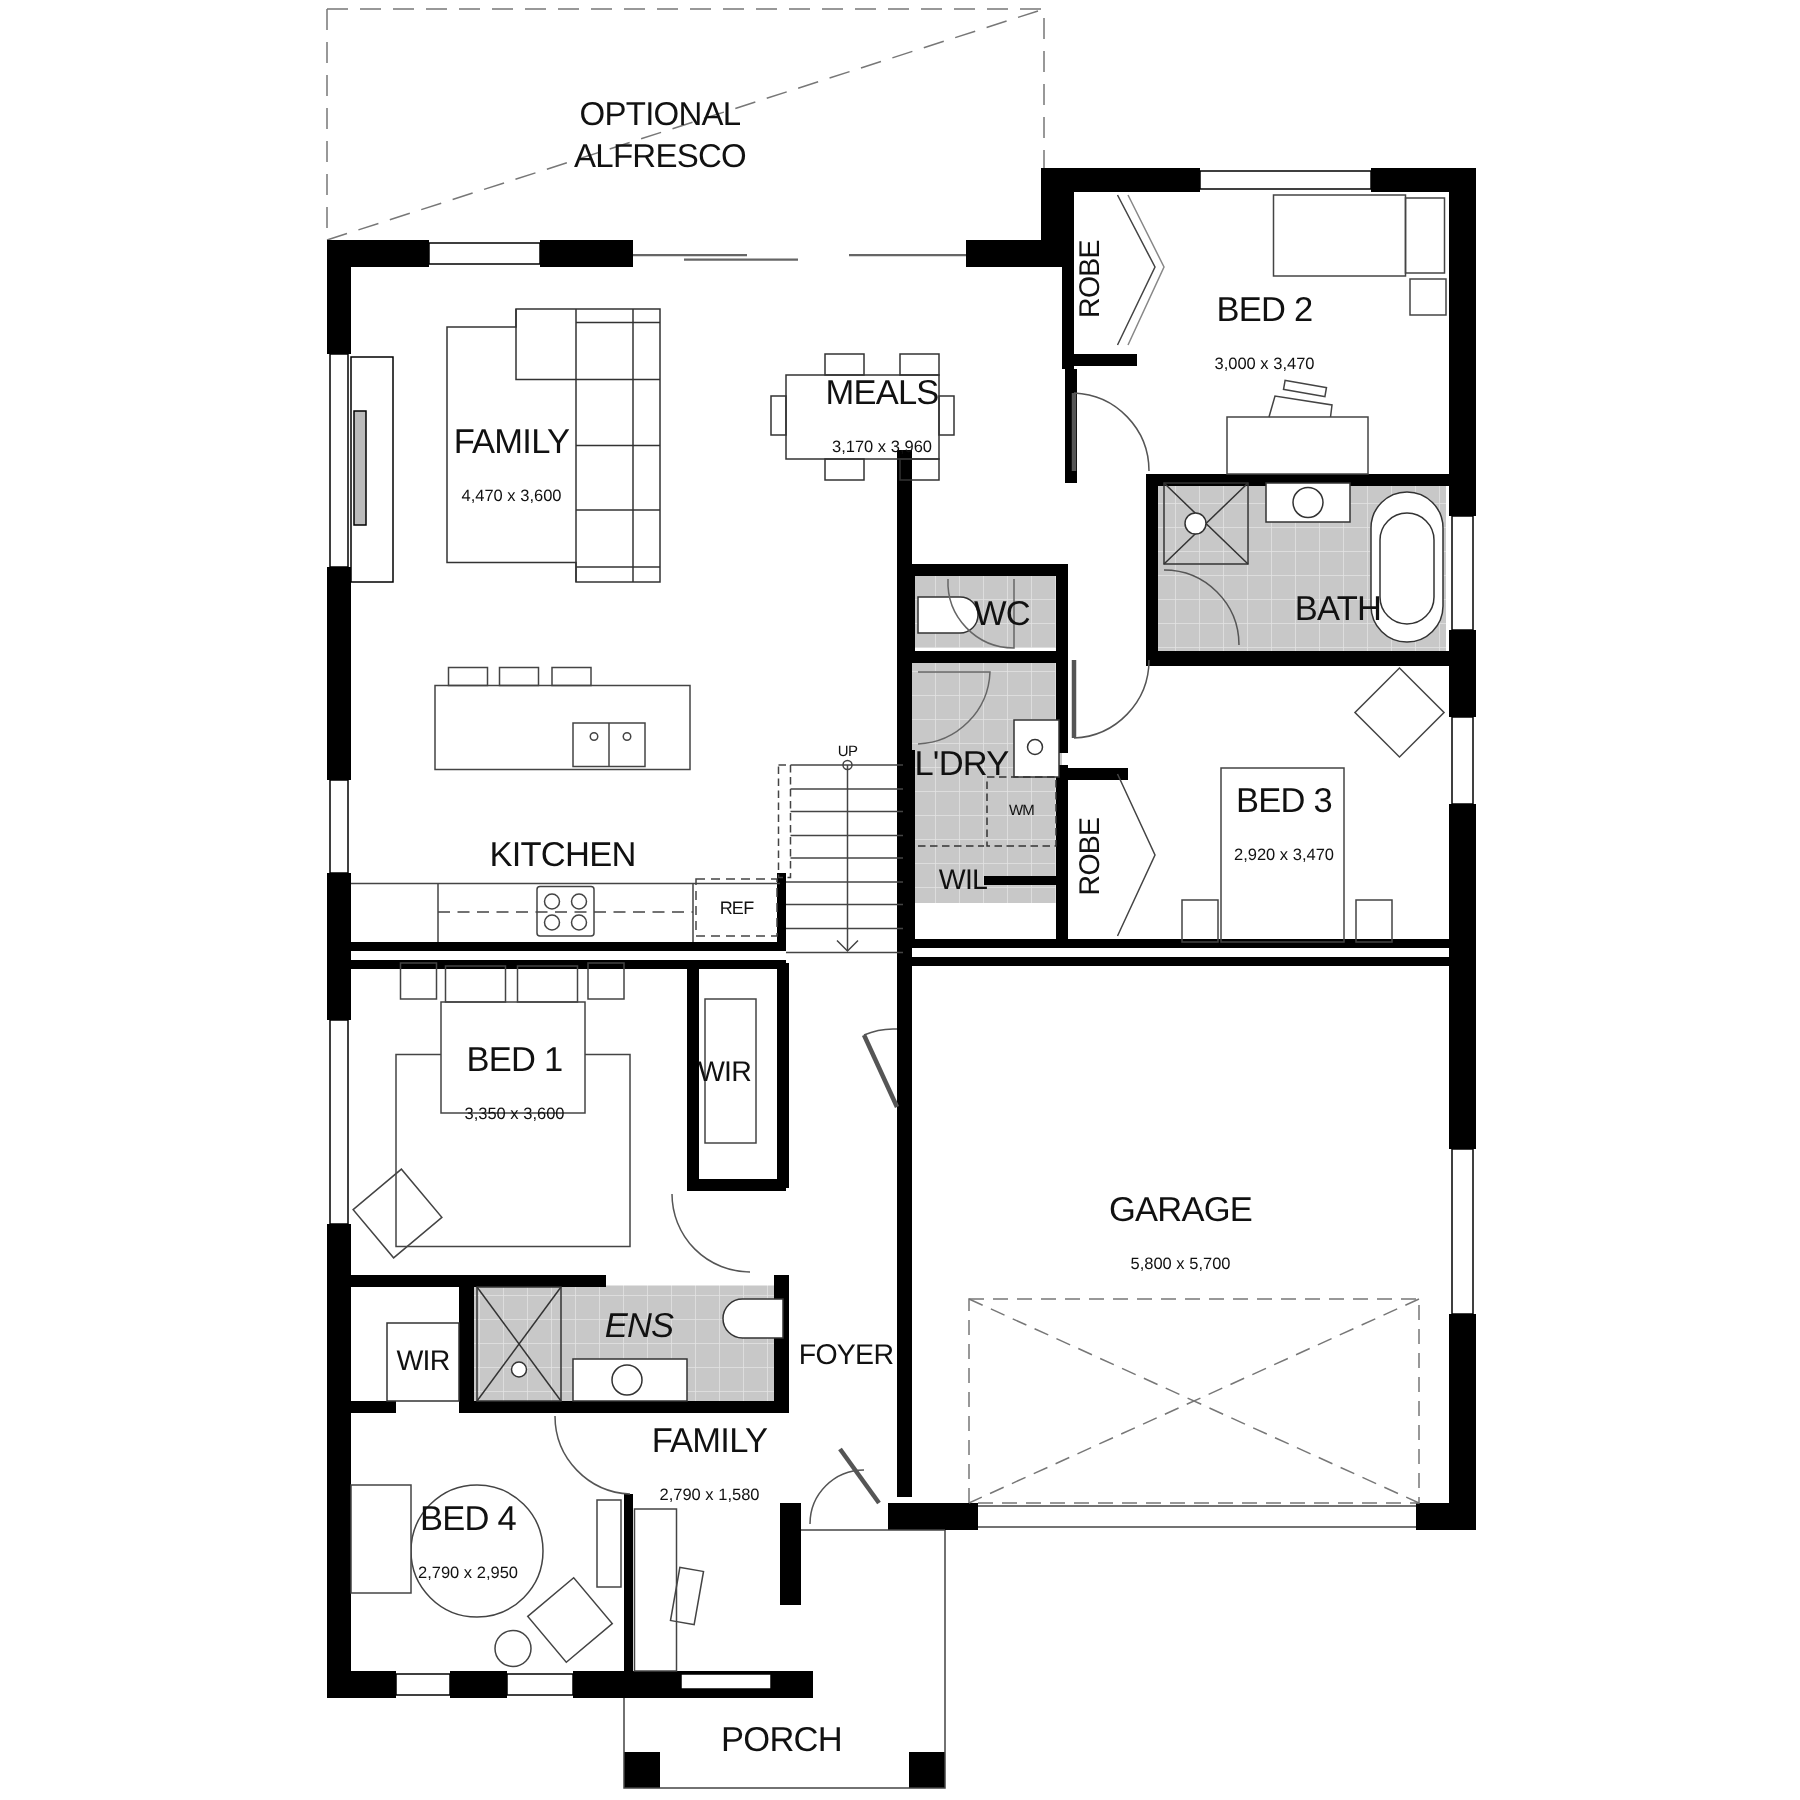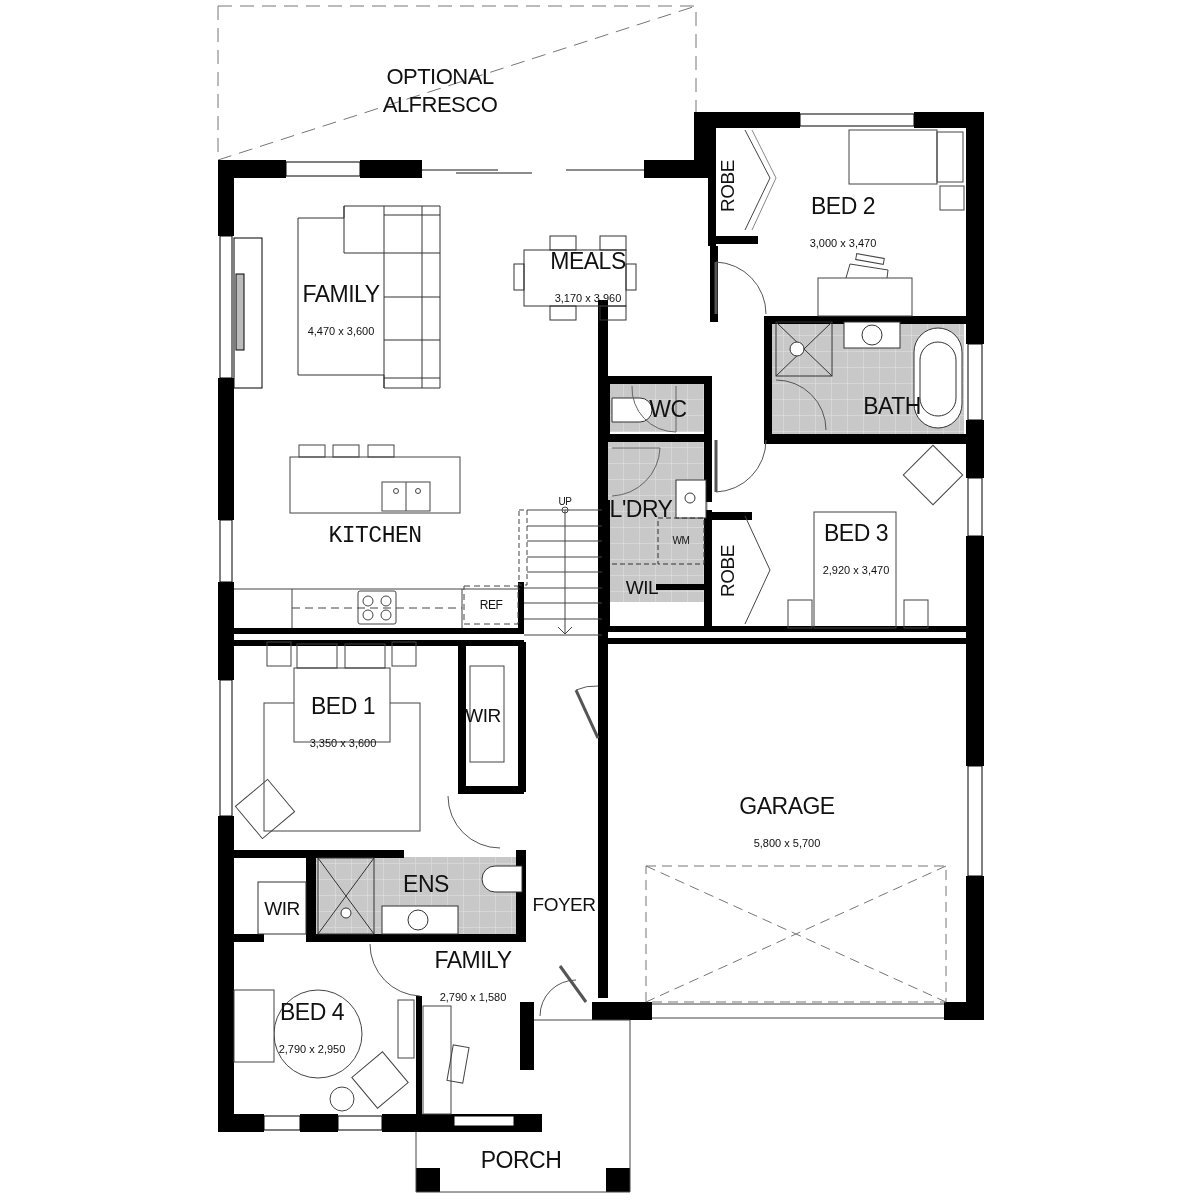--- a/index.html
+++ b/index.html
@@ -306,21 +306,21 @@
   <span class="n">ALFRESCO</span>
 </div>
 <div class="lbl" style="left:341px;top:310px;">
   <span class="n">FAMILY</span>
   <span class="d">4,470 x 3,600</span>
 </div>
 <div class="lbl" style="left:588px;top:277px;">
   <span class="n">MEALS</span>
   <span class="d">3,170 x 3,960</span>
 </div>
-<div class="lbl" style="left:375px;top:536px;font-family:Liberation Mono, monospace;">
+<div class="lbl" style="left:375px;top:570px;">
   <span class="n">KITCHEN</span>
 </div>
 <div class="lbl" style="left:343px;top:722px;">
   <span class="n">BED 1</span>
   <span class="d">3,350 x 3,600</span>
 </div>
 <div class="lbl" style="left:843px;top:222px;">
   <span class="n">BED 2</span>
   <span class="d">3,000 x 3,470</span>
 </div>
@@ -345,21 +345,21 @@
 </div>
 <div class="lbl" style="left:668px;top:409px;">
   <span class="n">WC</span>
 </div>
 <div class="lbl" style="left:641px;top:509px;">
   <span class="n">L'DRY</span>
 </div>
 <div class="lbl small" style="left:642px;top:587px;">
   <span class="n">WIL</span>
 </div>
-<div class="lbl" style="left:426px;top:884px;">
+<div class="lbl" style="left:426px;top:884px;font-style:italic;">
   <span class="n">ENS</span>
 </div>
 <div class="lbl small" style="left:564px;top:904px;">
   <span class="n">FOYER</span>
 </div>
 <div class="lbl" style="left:521px;top:1160px;">
   <span class="n">PORCH</span>
 </div>
 <div class="lbl small vert" style="left:727px;top:186px;">
   <span class="n">ROBE</span>

